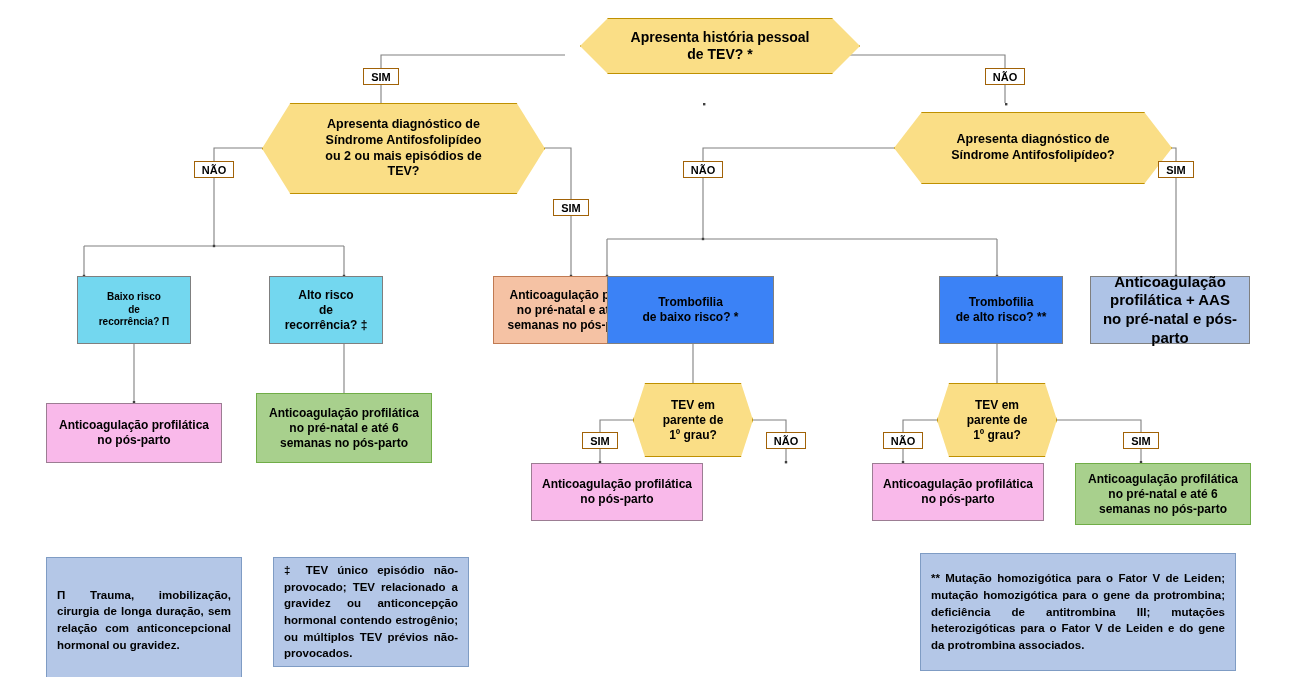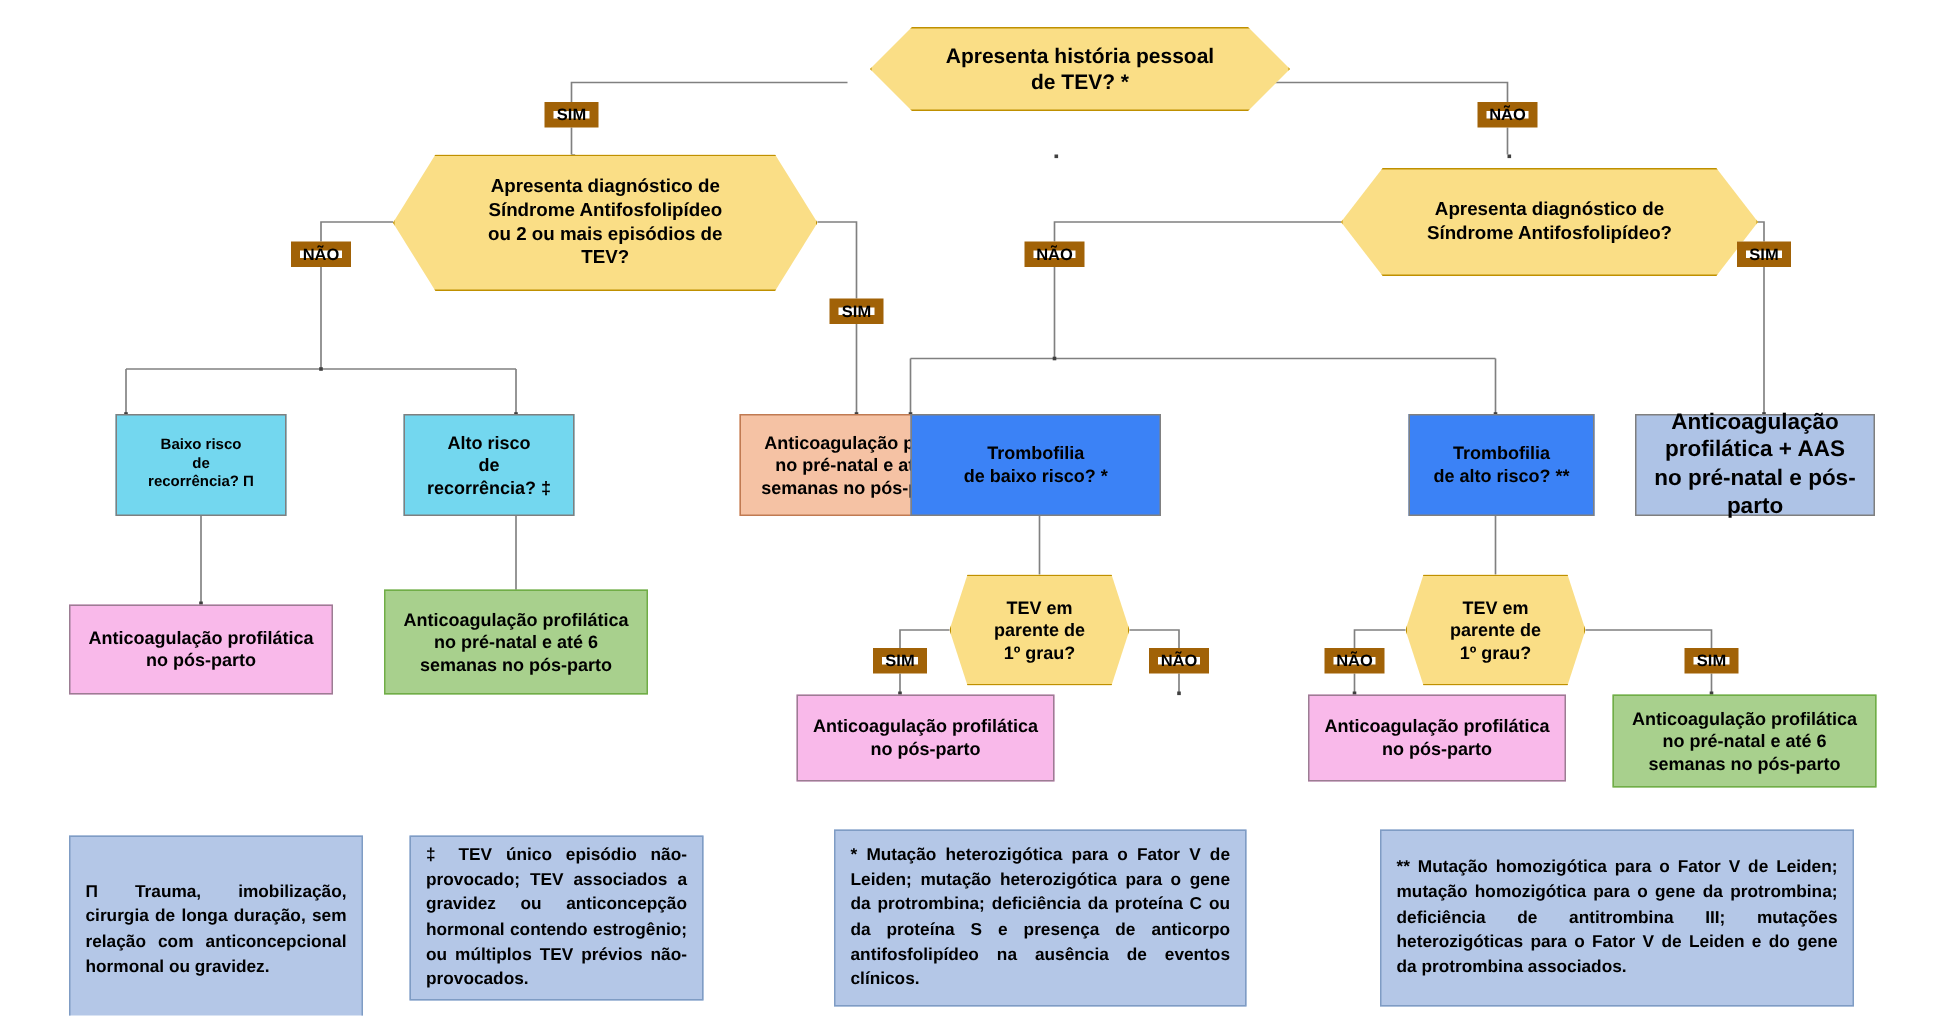--- a/index.html
+++ b/index.html
@@ -62,21 +62,21 @@
     position:absolute; left:0; top:0; width:100%; height:100%;
     display:flex; align-items:center; justify-content:center;
     text-align:center; font-weight:bold; color:#000; line-height:1.25;
     white-space:pre-line;
   }
 
   
   .edgelabel {
     position: absolute;
     background: #ffffff;
-    border: 6px solid #a16207;
+    border: 1px solid #a16207;
     font-size: 11px;
     font-weight: bold;
     color: #000;
     display: flex;
     align-items: center;
     justify-content: center;
     padding: 0 3px;
     height: 17px;
   }
 
@@ -243,24 +243,21 @@
 
   <div class="node rect green" style="left:1075px; top:463px; width:176px; height:62px; font-size:12px;">Anticoagulação profilática
 no pré-natal e até 6
 semanas no pós-parto</div>
 
   <div class="legend" style="left:46px; top:557px; width:196px; height:126px; font-size:11.5px;">
     <span>Π Trauma, imobilização, cirurgia de longa duração, sem relação com anticoncepcional hormonal ou gravidez.</span>
   </div>
 
   <div class="legend" style="left:273px; top:557px; width:196px; height:110px; font-size:11.5px;">
-    <span>‡ TEV único episódio não-provocado; TEV associados a gravidez ou anticoncepção hormonal contendo estrogênio; ou múltiplos TEV prévios não-provocados.</span>
-  </div>
-
-  <div class="legend" style="left:556px; top:553px; width:275px; height:118px; font-size:11.5px;">
-    <span>* Mutação heterozigótica para o Fator V de Leiden; mutação heterozigótica para o gene da protrombina; deficiência da proteína C ou da proteína S e presença de anticorpo antifosfolipídeo na ausência de eventos clínicos.</span>
-  </div>
+    <span>‡ TEV único episódio não-provocado; TEV relacionado a gravidez ou anticoncepção hormonal contendo estrogênio; ou múltiplos TEV prévios não-provocados.</span>
+  </div>
+
 
   <div class="legend" style="left:920px; top:553px; width:316px; height:118px; font-size:11.5px;justify-content:flex-end;">
     <span>** Mutação homozigótica para o Fator V de Leiden; mutação homozigótica para o gene da protrombina; deficiência de antitrombina III; mutações heterozigóticas para o Fator V de Leiden e do gene da protrombina associados.</span>
   </div>
 
 </div>
 
 </body></html>

